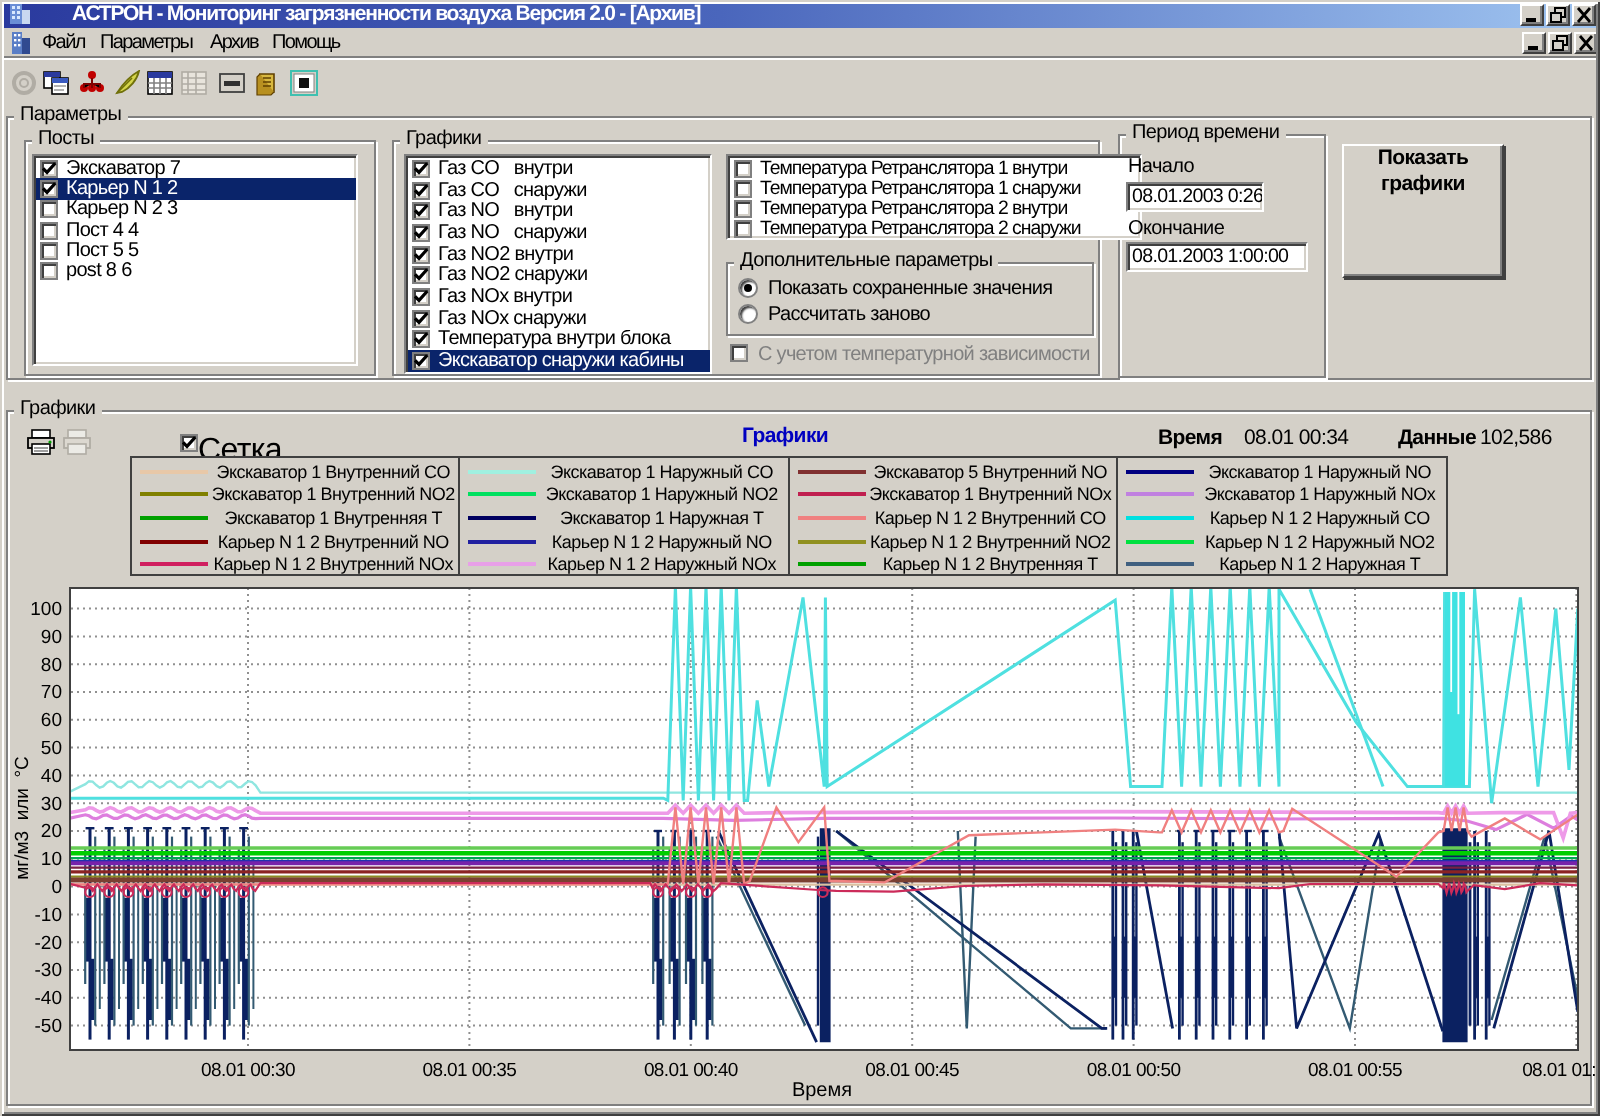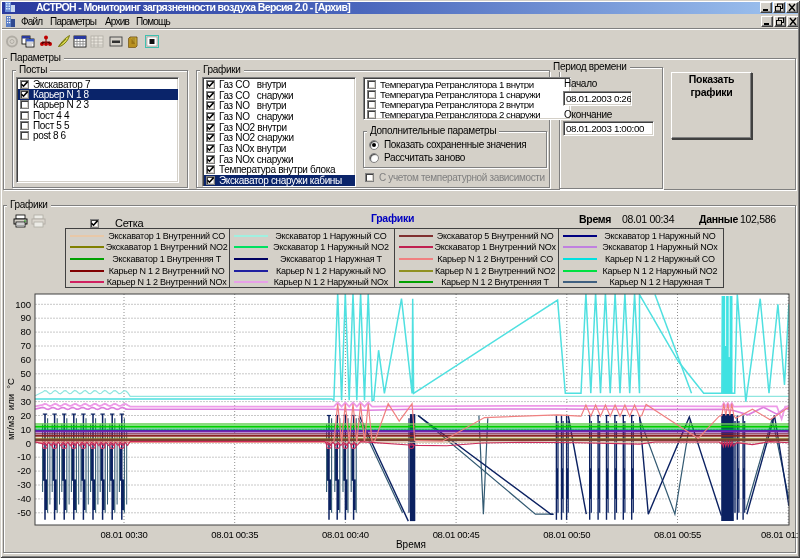--- a/index.html
+++ b/index.html
@@ -32,21 +32,21 @@
  border:1px solid;border-color:#fff #404040 #404040 #fff;box-shadow:inset -1px -1px 0 #808080, 1px 1px 0 #404040;
  font-weight:bold;font-size:10.5px;text-align:center;line-height:13px;letter-spacing:-0.3px;z-index:5;}
 #legend{position:absolute;left:65px;top:228px;width:659px;height:60px;background:#d4d0c8;border:1px solid #404040;display:flex;z-index:5;}
 .lcol{width:164.25px;border-right:1px solid #404040;padding-top:1px;}
 .lcol:last-child{border-right:none;}
 .li{height:11.6px;display:flex;align-items:center;position:relative;}
 .ll{position:absolute;left:4px;width:34px;height:2px;}
 .lt{position:absolute;left:38px;right:0;text-align:center;font-size:9px;letter-spacing:-0.25px;white-space:nowrap;}
 b.hdr{font-size:10.5px;letter-spacing:-0.3px;position:absolute;z-index:5;}
 .sp{position:absolute;font-size:10.5px;letter-spacing:-0.3px;z-index:5;}
-.hflex{position:absolute;display:flex;align-items:center;z-index:5;}
+.hflex{position:absolute;display:flex;z-index:5;}
 </style></head><body>
 <div id="titlebar">
   <svg width="13" height="12" style="position:absolute;left:2px;top:0px" viewBox="0 0 13 12">
     <rect x="1" y="1" width="6" height="10" fill="#6a8ed6"></rect>
       <rect x="7" y="4" width="4" height="7" fill="#c8d8f0"></rect>
     <rect x="2" y="2" width="1.5" height="1.5" fill="#d8e8ff"></rect>
       <rect x="4.5" y="2" width="1.5" height="1.5" fill="#d8e8ff"></rect>
     <rect x="2" y="4.5" width="1.5" height="1.5" fill="#d8e8ff"></rect>
       <rect x="4.5" y="4.5" width="1.5" height="1.5" fill="#d8e8ff"></rect>
     <rect x="2" y="7" width="1.5" height="1.5" fill="#d8e8ff"></rect>
@@ -160,21 +160,21 @@
         </svg>
       </span>
       <span class="lbl">Экскаватор 7</span>
     </div>
     <div class="lrow sel" style="height:10.3px">
       <span class="cbx">
         <svg width="9" height="9" viewBox="0 0 9 9">
           <path d="M1.5 4.2 L3.5 6.2 L7.6 1.6" stroke="#000" stroke-width="1.6" fill="none"></path>
         </svg>
       </span>
-      <span class="lbl">Карьер N 1 8</span>
+      <span class="lbl">Карьер N 1 2</span>
     </div>
     <div class="lrow" style="height:10.3px">
       <span class="cbx"></span>
       <span class="lbl">Карьер N 2 3</span>
     </div>
     <div class="lrow" style="height:10.3px">
       <span class="cbx"></span>
       <span class="lbl">Пост 4 4</span>
     </div>
     <div class="lrow" style="height:10.3px">
@@ -296,21 +296,21 @@
   </div>
 <div class="hflex" style="left:369px;top:152px">
     <span class="radio"></span>
     <span style="margin-left:5px;font-size:10px;letter-spacing:-0.35px;white-space:nowrap">Рассчитать заново</span>
   </div>
 <div class="hflex" style="left:365px;top:172px;color:#808080">
     <span class="cbx"></span>
     <span style="margin-left:5px;font-size:10px;letter-spacing:-0.35px">С учетом температурной зависимости</span>
   </div>
 <div class="grp" style="left:559px;top:67px;width:104px;height:122px"></div>
-<span class="cap" style="left:550px;top:61px">Период времени</span>
+<span class="cap" style="left:563px;top:61px">Период времени</span>
 <span class="flbl" style="left:564px;top:78px">Начало</span>
 <div class="edit" style="left:563px;top:91px;width:69px;height:15px">08.01.2003 0:26:00</div>
 <span class="flbl" style="left:564px;top:109px">Окончание</span>
 <div class="edit" style="left:563px;top:121px;width:91px;height:15px">08.01.2003 1:00:00</div>
 <div id="btnShow">Показать<br>графики</div>
 
 <div class="grp" style="left:3px;top:205px;width:793px;height:348px"></div>
 <span class="cap" style="left:7px;top:199px">Графики</span>
 <svg class="tbi" style="left:13px;top:214px;width:15px;height:14px" viewBox="0 0 15 14">
     <rect x="3" y="1" width="9" height="4" fill="#fff" stroke="#000" stroke-width="0.8"></rect>
@@ -323,21 +323,21 @@
     <rect x="3" y="1" width="9" height="4" fill="#ecebe6" stroke="#b0aca4" stroke-width="0.8"></rect>
     <rect x="1" y="5" width="13" height="5" fill="#dcd8d0" stroke="#b0aca4" stroke-width="0.9"></rect>
     <rect x="3" y="8" width="9" height="5" fill="#ecebe6" stroke="#b0aca4" stroke-width="0.8"></rect>
   </svg>
 <span class="hflex" style="left:90px;top:217px">
     <span class="cbx">
       <svg width="9" height="9" viewBox="0 0 9 9">
         <path d="M1.5 4.2 L3.5 6.2 L7.6 1.6" stroke="#000" stroke-width="1.6" fill="none"></path>
       </svg>
     </span>
-    <span style="margin-left:16px;font-size:11px;letter-spacing:-0.3px"><u>С</u>етка</span>
+    <span style="margin-left:0;font-size:16px;letter-spacing:-0.3px"><u>С</u>етка</span>
   </span>
 <b class="hdr" style="left:371px;top:212px;color:#0000c0">Графики</b>
 <b class="hdr" style="left:579px;top:213px">Время</b>
 <span class="sp" style="left:622px;top:213px">08.01 00:34</span>
 <b class="hdr" style="left:699px;top:213px">Данные</b>
 <span class="sp" style="left:740px;top:213px">102,586</span>
 <div id="legend">
     <div class="lcol">
       <div class="li">
         <span class="ll" style="background:#e8c8a8"></span>

